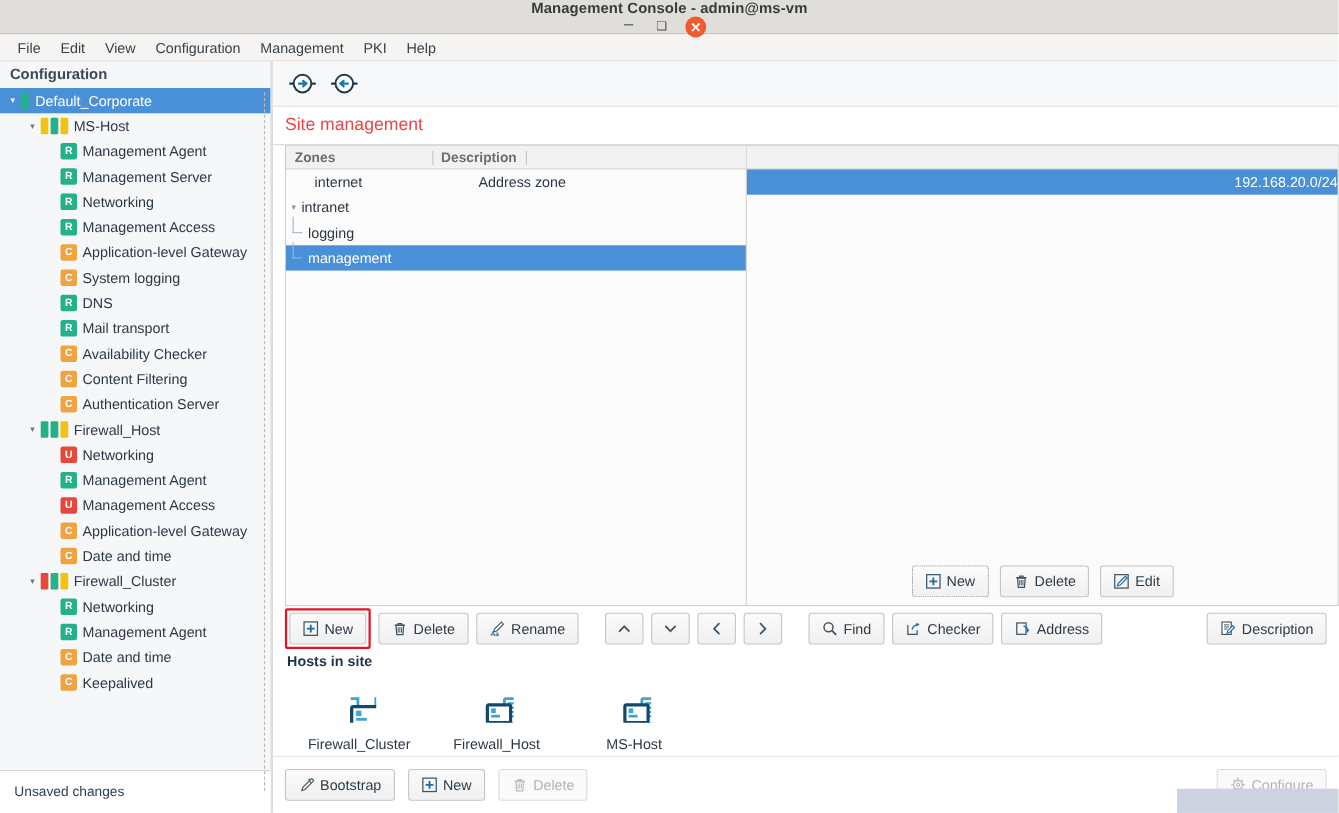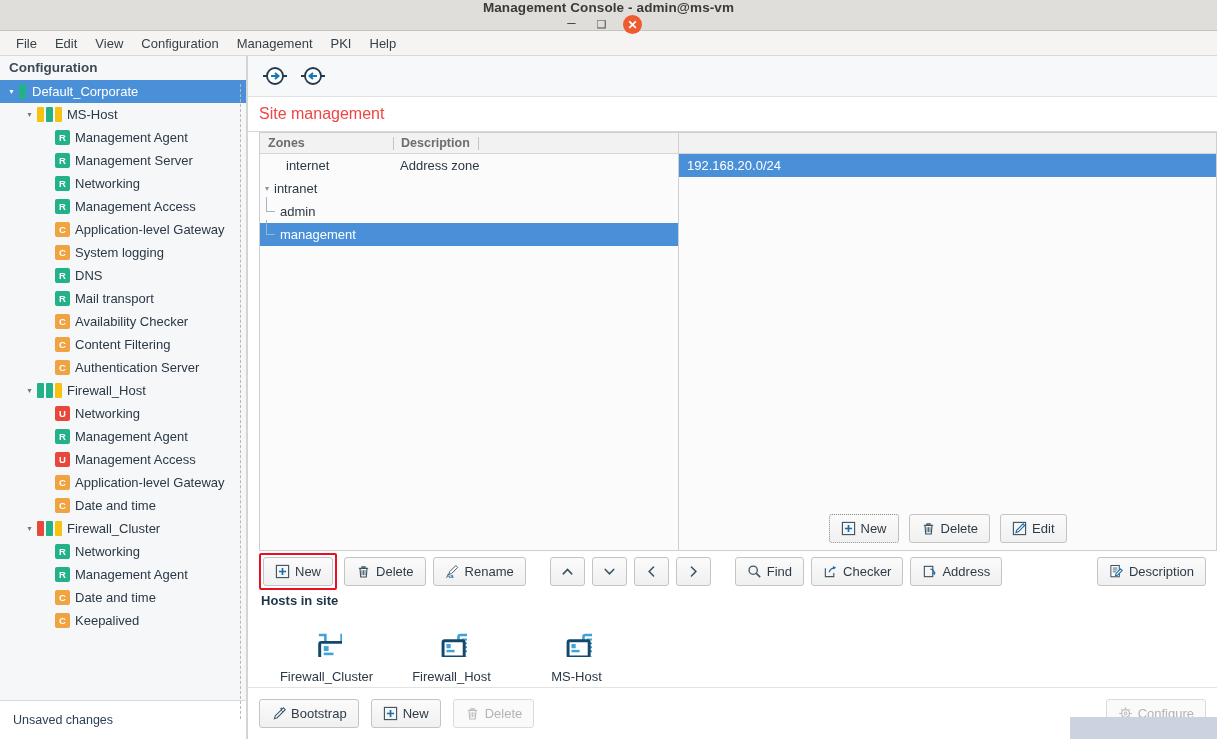--- a/index.html
+++ b/index.html
@@ -190,20 +190,21 @@
   .col-head .c1 { width: 133px; padding-left: 8px; }
   .col-head .sep { width: 1px; height: 13px; background: #c3c3c3; }
   .col-head .c2 { padding-left: 7px; }
   .col-head .c-addr { padding-left: 8px; margin-top: 42px; }
 
   .zrow {
     display: flex; align-items: center;
     height: 23px;
     font-size: 13px;
     color: #2b3845;
+    gap: 35px;
   }
   .zrow.sel { background: #4a90d9; color: #fff; }
   .zname { display: flex; align-items: center; width: 133px; }
   .zdesc { padding-left: 7px; }
   .zarrow { width: 14px; display:flex; align-items:center; justify-content:center; font-size:8px; color:#8a949b;}
   .elbow { width: 20px; height: 23px; position: relative; }
   .elbow::before {
     content:""; position:absolute; left:6px; top:-3px; bottom:11px;
     border-left: 1px solid #9fb6c9;
   }
@@ -211,20 +212,21 @@
     content:""; position:absolute; left:6px; top:11px; width:9px;
     border-top: 1px solid #9fb6c9;
   }
   .elbow.last::before { bottom: 11px; }
 
   .arow {
     height: 23px;
     display: flex; align-items: center;
     padding-left: 8px;
     font-size: 13px;
+    justify-content: flex-end;
   }
   .arow.sel { background: #4a90d9; color: #fff; }
 
   #addr-btnrow {
     height: 44px;
     display: flex; align-items: center; justify-content: center;
     gap: 10px;
   }
 
   
@@ -543,21 +545,21 @@
                 <div class="zname">
                   <span class="zarrow">▾</span>
                   <span class="indent" style="width: 0px;"></span>
                   <span>intranet</span>
                 </div>
                 <div class="zdesc"></div>
               </div>
               <div class="zrow">
                 <div class="zname">
                   <span class="elbow"></span>
-                  <span>admin</span>
+                  <span>logging</span>
                 </div>
                 <div class="zdesc"></div>
               </div>
               <div class="zrow sel">
                 <div class="zname">
                   <span class="elbow last"></span>
                   <span>management</span>
                 </div>
                 <div class="zdesc"></div>
               </div>

